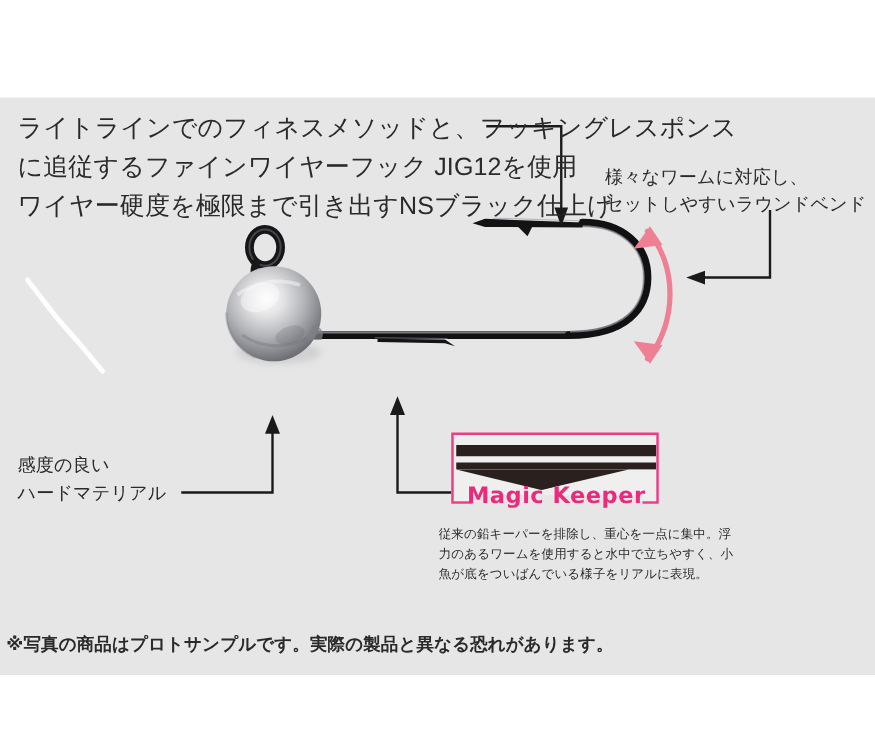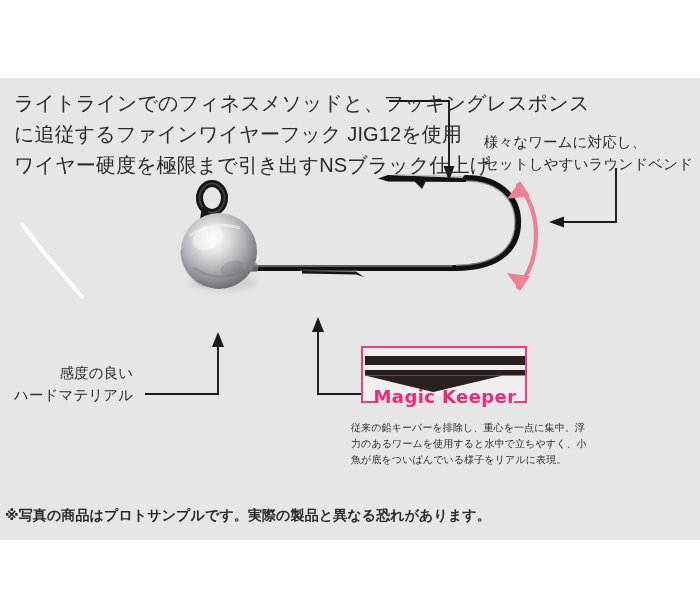--- a/index.html
+++ b/index.html
@@ -41,21 +41,20 @@
   }
   #callout-top-right {
     left: 484px;
     top: 131px;
     font-size: 14.5px;
   }
   #callout-bottom-left {
     left: 14px;
     top: 362px;
     font-size: 14.5px;
-    text-align: right;
   }
   #keeper-desc {
     left: 351px;
     top: 420px;
     font-size: 10px;
     line-height: 1.6;
     width: 345px;
   }
   #disclaimer {
     left: 5px;

